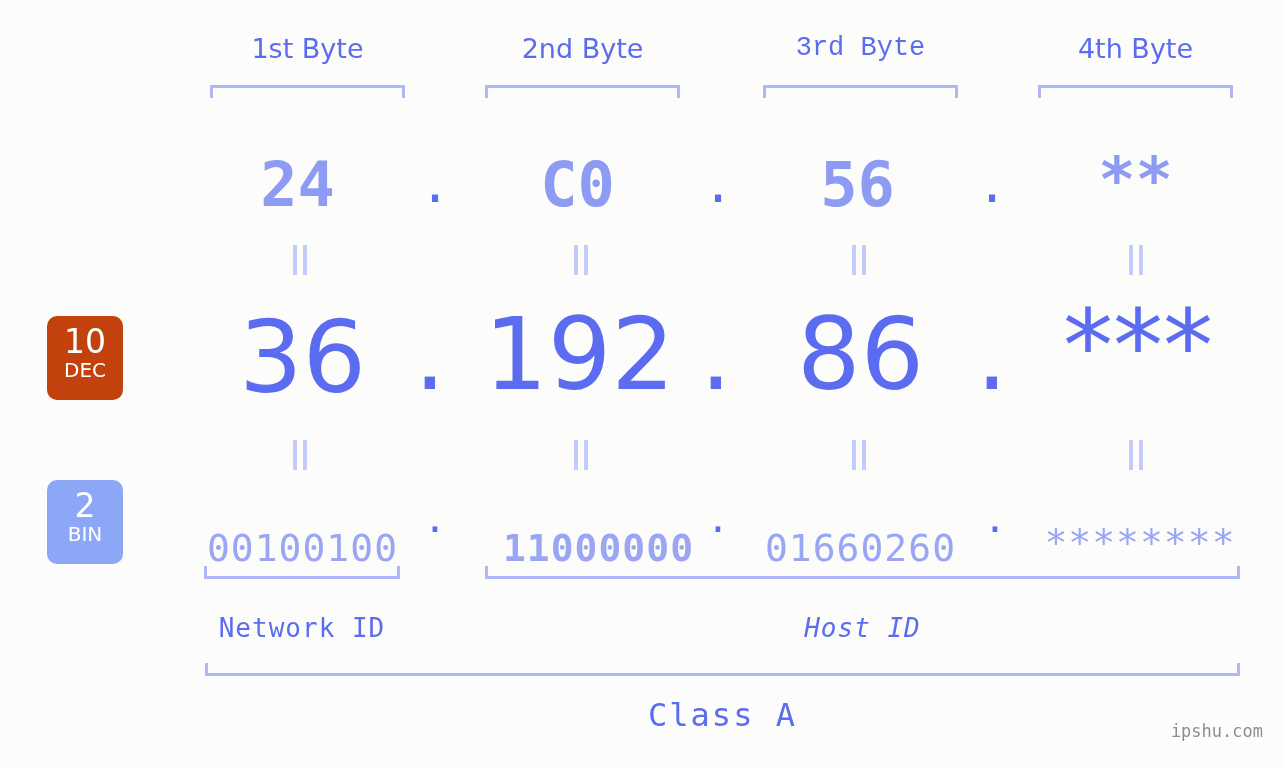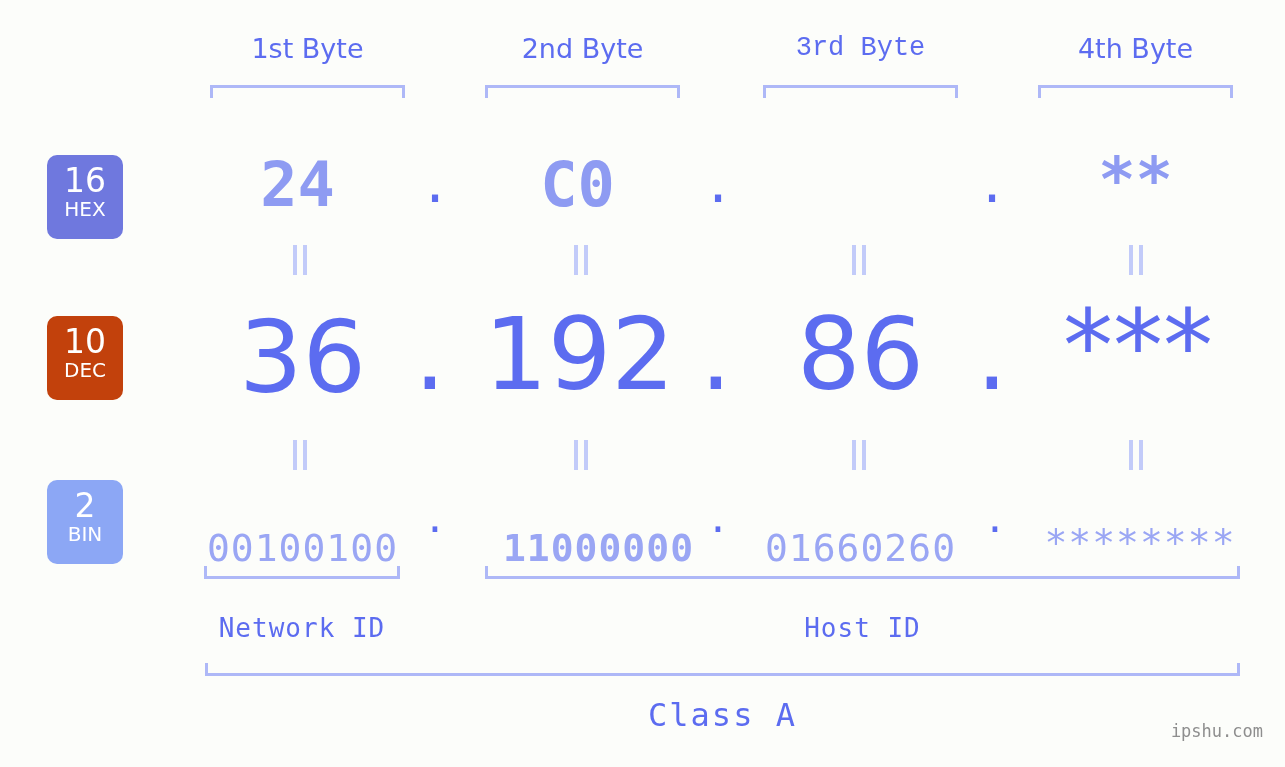--- a/index.html
+++ b/index.html
@@ -177,37 +177,34 @@
   <div class="abs ctr byte-head" style="left:210px; top:33px; width:195px;">1st Byte</div>
   <div class="abs ctr byte-head" style="left:485px; top:33px; width:195px;">2nd Byte</div>
   <div class="abs ctr byte-head" style="left:763px; top:33px; width:195px;font-family:Liberation Mono, monospace;">3rd Byte</div>
   <div class="abs ctr byte-head" style="left:1038px; top:33px; width:195px;">4th Byte</div>
 
   <div class="bracket-down" style="left:210px; top:85px; width:195px;"></div>
   <div class="bracket-down" style="left:485px; top:85px; width:195px;"></div>
   <div class="bracket-down" style="left:763px; top:85px; width:195px;"></div>
   <div class="bracket-down" style="left:1038px; top:85px; width:195px;"></div>
 
-  <div class="badge" id="badge-hex">
-    <span class="num">16</span>
-    <span class="nam">HEX</span>
-  </div>
   <div class="badge" id="badge-dec">
     <span class="num">10</span>
     <span class="nam">DEC</span>
   </div>
   <div class="badge" id="badge-bin">
     <span class="num">2</span>
     <span class="nam">BIN</span>
   </div>
 
   <div class="abs ctr hex-val" style="left:200px; top:160px; width:195px;">24</div>
   <div class="abs ctr hex-dot" style="left:405px; top:160px; width:60px;">.</div>
   <div class="abs ctr hex-val" style="left:480px; top:160px; width:195px;">C0</div>
   <div class="abs ctr hex-dot" style="left:688px; top:160px; width:60px;">.</div>
+  <div class="abs ctr hex-val" style="left:760px; top:160px; width:195px;">56</div>
   <div class="abs ctr hex-dot" style="left:962px; top:160px; width:60px;">.</div>
   <div class="abs ctr hex-val" style="left:1038px; top:155px; width:195px;">**</div>
 
   <div class="eq" style="left:289px; top:245px;">
       <i class="a"></i>
       <i class="b"></i>
     </div>
   <div class="eq" style="left:570px; top:245px;">
       <i class="a"></i>
       <i class="b"></i>
@@ -251,20 +248,20 @@
   <div class="abs ctr bin-val" style="left:496px; top:500px; width:205px;font-weight:bold;">11000000</div>
   <div class="abs ctr bin-dot" style="left:688px; top:500px; width:60px;">.</div>
   <div class="abs ctr bin-val" style="left:758px; top:500px; width:205px;">01660260</div>
   <div class="abs ctr bin-dot" style="left:965px; top:500px; width:60px;">.</div>
   <div class="abs ctr bin-val" style="left:1035px; top:495px; width:210px;">********</div>
 
   <div class="bracket-up" style="left:204px; top:566px; width:196px;"></div>
   <div class="bracket-up" style="left:485px; top:566px; width:755px;"></div>
 
   <div class="abs ctr id-label" style="left:204px; top:613px; width:196px;text-align:center;">Network ID</div>
-  <div class="abs ctr id-label" style="left:485px; top:613px; width:755px;">Host ID</div>
+  <div class="abs ctr id-label" style="left:485px; top:613px; width:755px;font-style:italic;">Host ID</div>
 
   <div class="bracket-up" style="left:205px; top:663px; width:1035px;"></div>
   <div class="abs ctr class-label" style="left:205px; top:696px; width:1035px;">Class A</div>
 
   <div id="watermark">ipshu.com</div>
 
 </div>
 
 </body></html>

